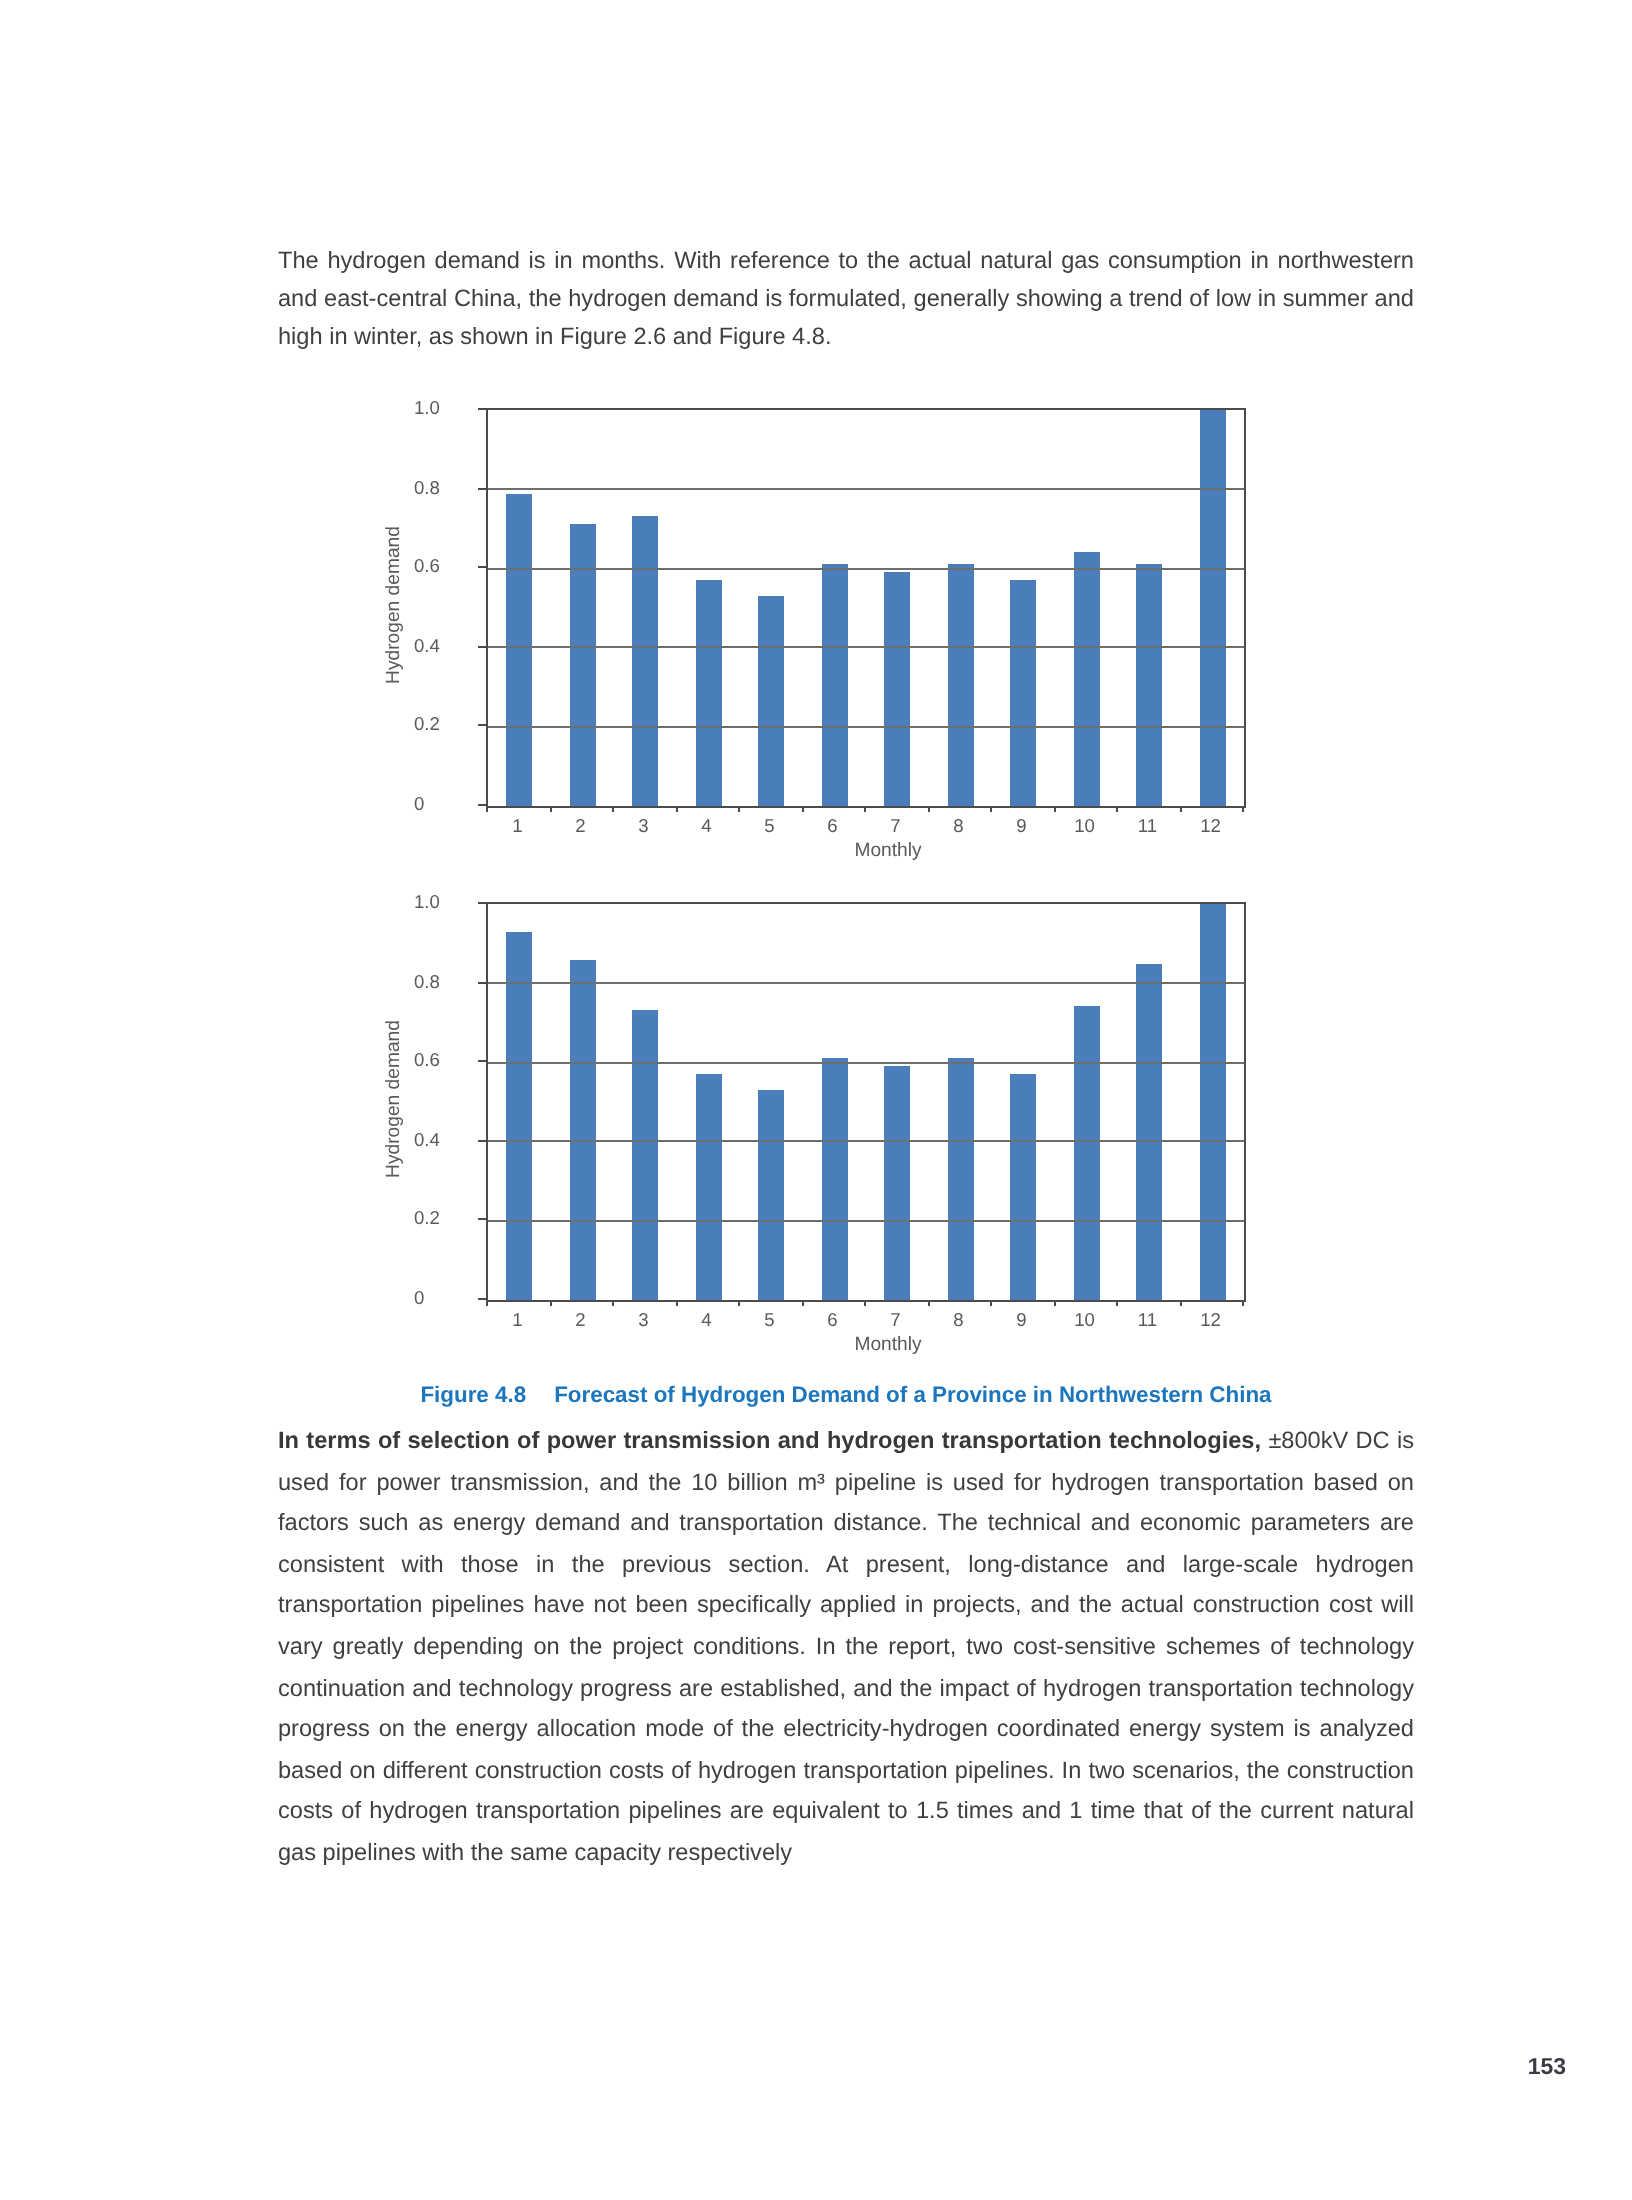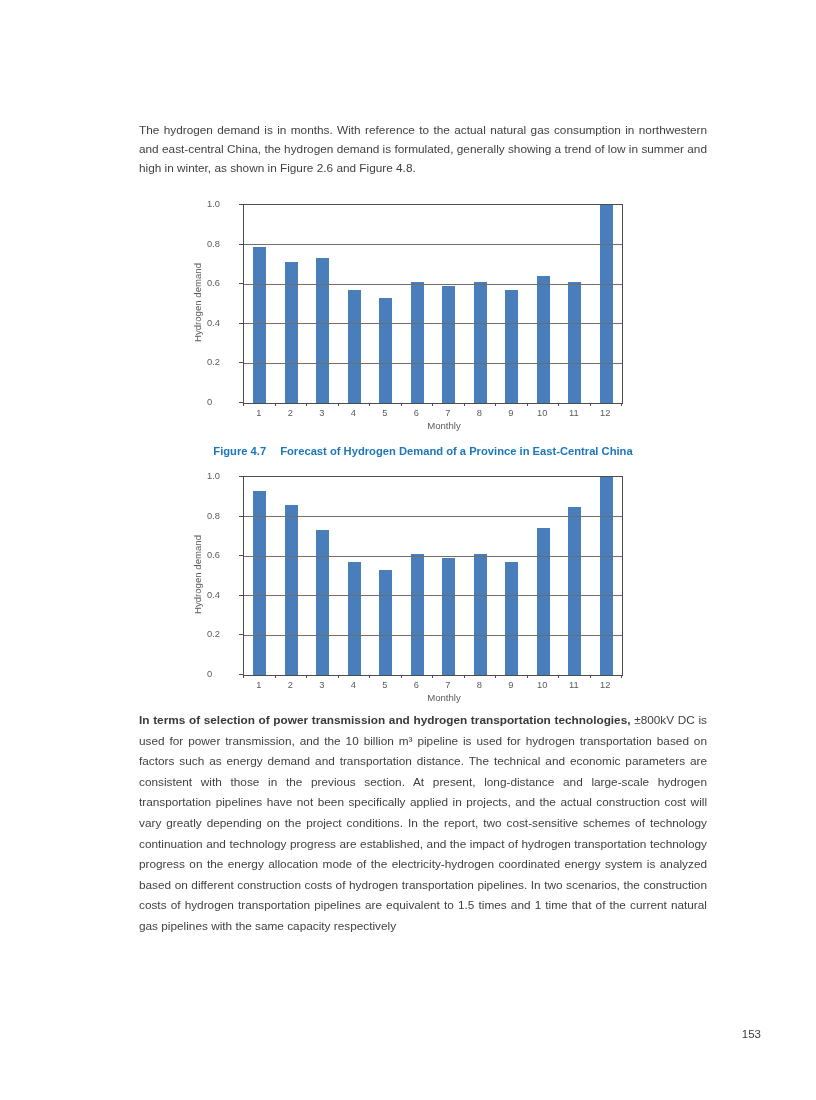--- a/index.html
+++ b/index.html
@@ -107,23 +107,24 @@
     text-align: center;
     font-size: 11.2px;
     font-weight: bold;
     color: #1b76bd;
   }
   .caption .cap-label { margin-right: 14px; }
   
   .page-number {
     position: absolute;
     top: 1028px;
-    right: 55px;
+    right: 33px;
     font-size: 11.5px;
     color: #3a3a44;
+    font-weight: bold;
   }
 </style>
 </head>
 <body>
 
 <div class="page">
   <div class="content">
 
     <p class="body-text para-intro">The hydrogen demand is in months. With reference to the actual natural gas consumption in northwestern and east-central China, the hydrogen demand is formulated, generally showing a trend of low in summer and high in winter, as shown in Figure 2.6 and Figure 4.8.</p>
 
@@ -180,23 +181,20 @@
         <div class="xtick-mark" style="left: 209.5px;"></div>
         <div class="xtick-mark" style="left: 241px;"></div>
         <div class="xtick-mark" style="left: 272.5px;"></div>
         <div class="xtick-mark" style="left: 304px;"></div>
         <div class="xtick-mark" style="left: 335.5px;"></div>
         <div class="xtick-mark" style="left: 367px;"></div>
         <div class="xtick-mark" style="left: 398.5px;"></div>
         <div class="xtick-mark" style="left: 430px;"></div>
       </div>
 
-    <p class="caption">
-      <span class="cap-label">Figure 4.7</span><span class="cap-text">Forecast of Hydrogen Demand of a Province in East-Central China</span>
-    </p>
 
     <div class="chart chart-2">
       <div class="y-title">Hydrogen demand</div>
       <div class="plot">
           <div class="gridline" style="top: 157.9px;"></div>
           <div class="gridline" style="top: 118.3px;"></div>
           <div class="gridline" style="top: 78.7px;"></div>
           <div class="gridline" style="top: 39.1px;"></div>
           <div class="bar" style="left: 9.25px; width: 13px; height: 184.14px; background: rgb(74, 126, 187);"></div>
           <div class="bar" style="left: 40.75px; width: 13px; height: 170.28px; background: rgb(74, 126, 187);"></div>
@@ -244,18 +242,21 @@
         <div class="xtick-mark" style="left: 209.5px;"></div>
         <div class="xtick-mark" style="left: 241px;"></div>
         <div class="xtick-mark" style="left: 272.5px;"></div>
         <div class="xtick-mark" style="left: 304px;"></div>
         <div class="xtick-mark" style="left: 335.5px;"></div>
         <div class="xtick-mark" style="left: 367px;"></div>
         <div class="xtick-mark" style="left: 398.5px;"></div>
         <div class="xtick-mark" style="left: 430px;"></div>
       </div>
 
+    <p class="caption">
+      <span class="cap-label">Figure 4.8</span><span class="cap-text">Forecast of Hydrogen Demand of a Province in Northwestern China</span>
+    </p>
 
     <p class="body-text para-body"><strong>In terms of selection of power transmission and hydrogen transportation technologies,</strong><span> ±800kV DC is used for power transmission, and the 10 billion m³ pipeline is used for hydrogen transportation based on factors such as energy demand and transportation distance. The technical and economic parameters are consistent with those in the previous section. At present, long-distance and large-scale hydrogen transportation pipelines have not been specifically applied in projects, and the actual construction cost will vary greatly depending on the project conditions. In the report, two cost-sensitive schemes of technology continuation and technology progress are established, and the impact of hydrogen transportation technology progress on the energy allocation mode of the electricity-hydrogen coordinated energy system is analyzed based on different construction costs of hydrogen transportation pipelines. In two scenarios, the construction costs of hydrogen transportation pipelines are equivalent to 1.5 times and 1 time that of the current natural gas pipelines with the same capacity respectively</span></p>
   </div>
 
   <div class="page-number">153</div>
 </div>
 
 </body></html>

